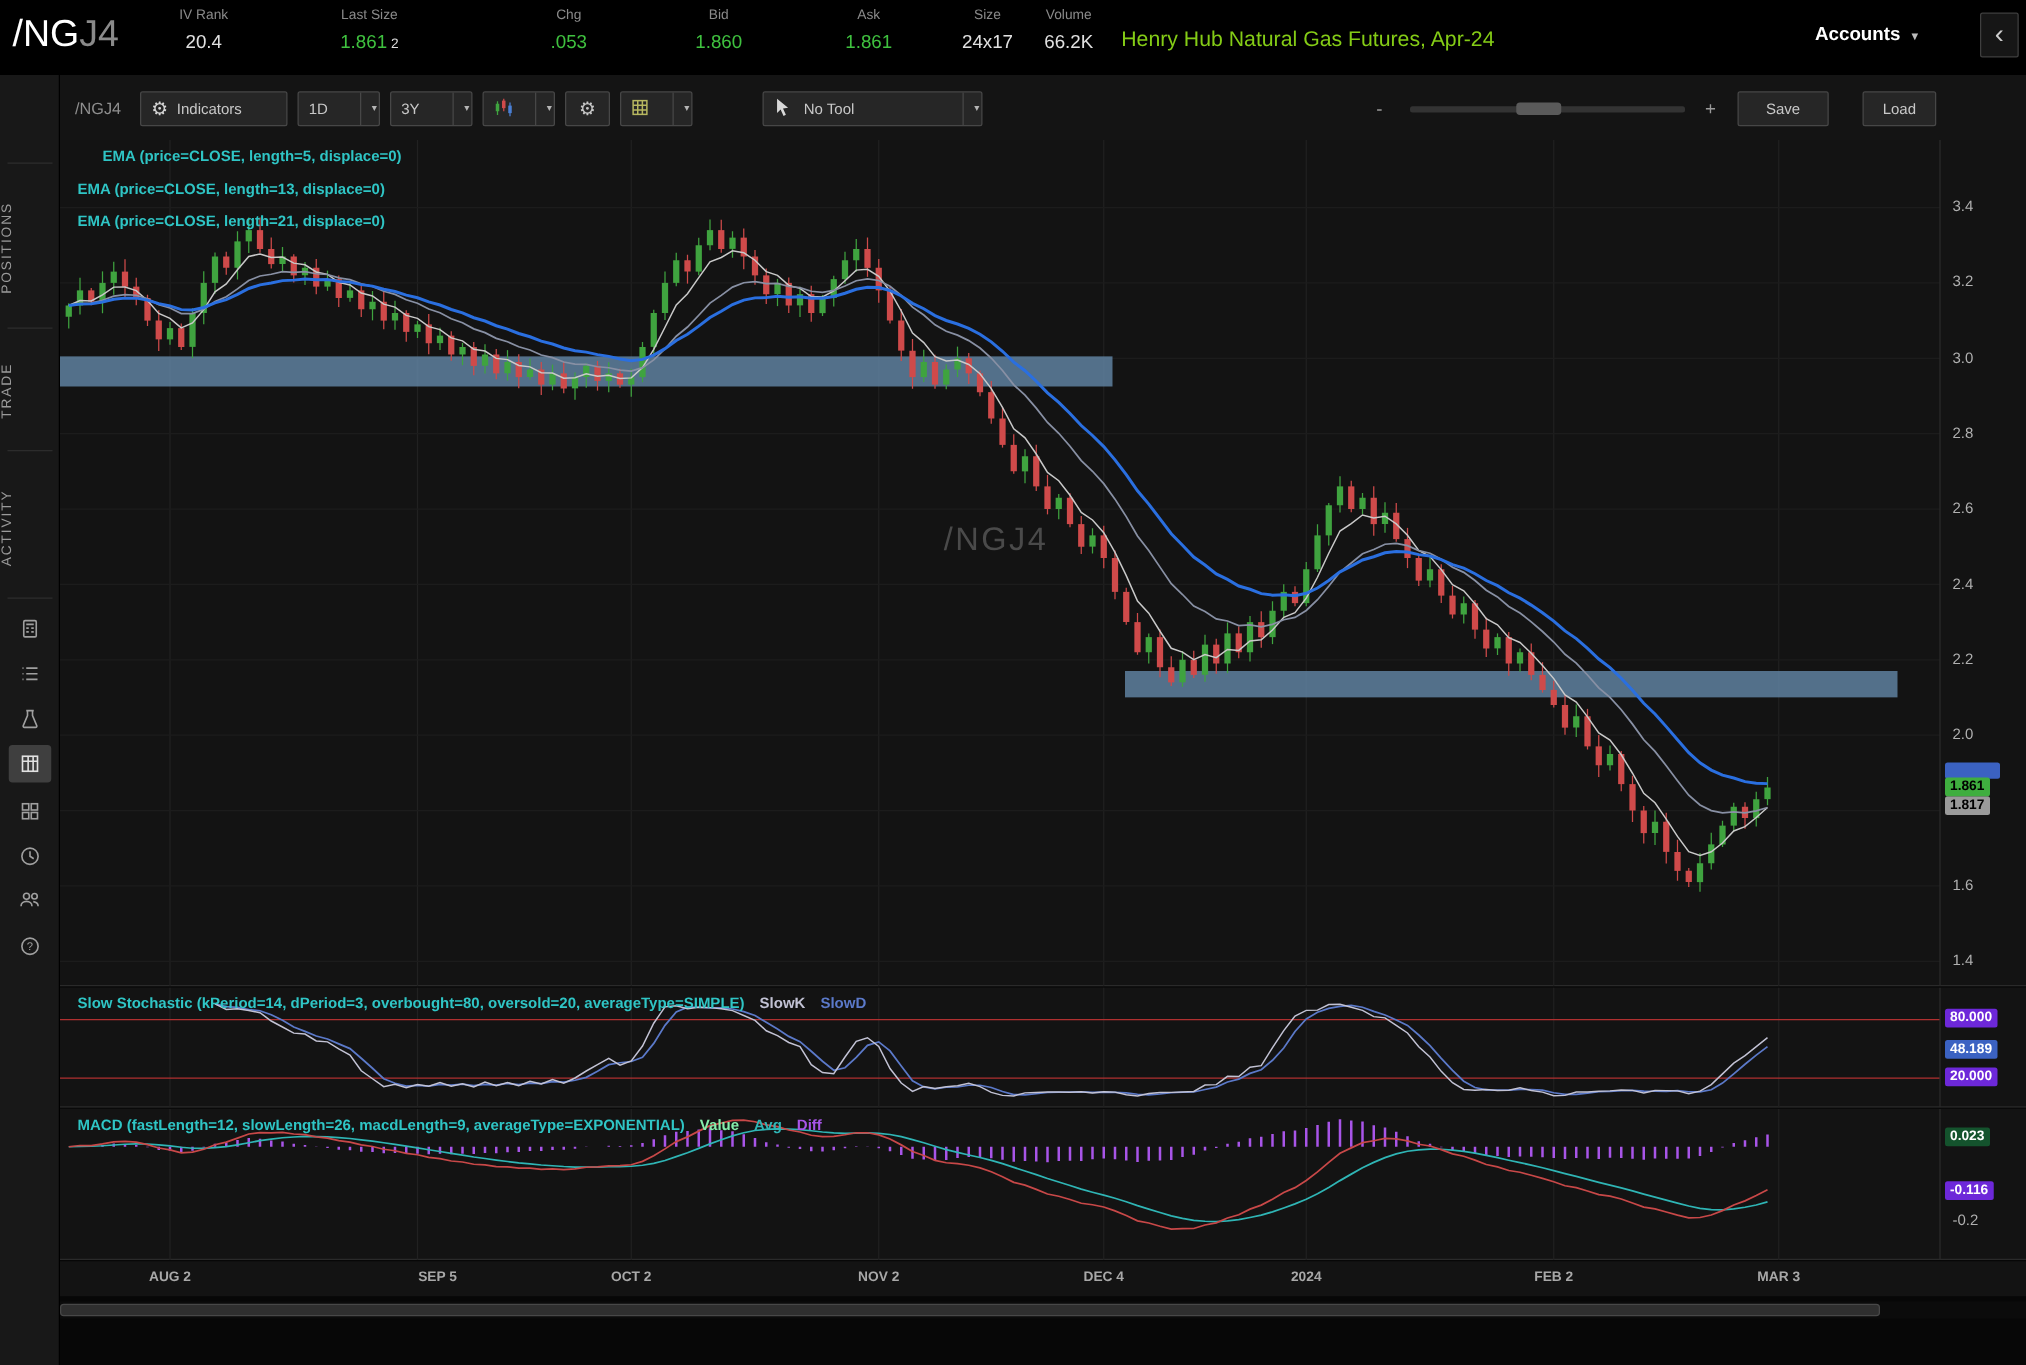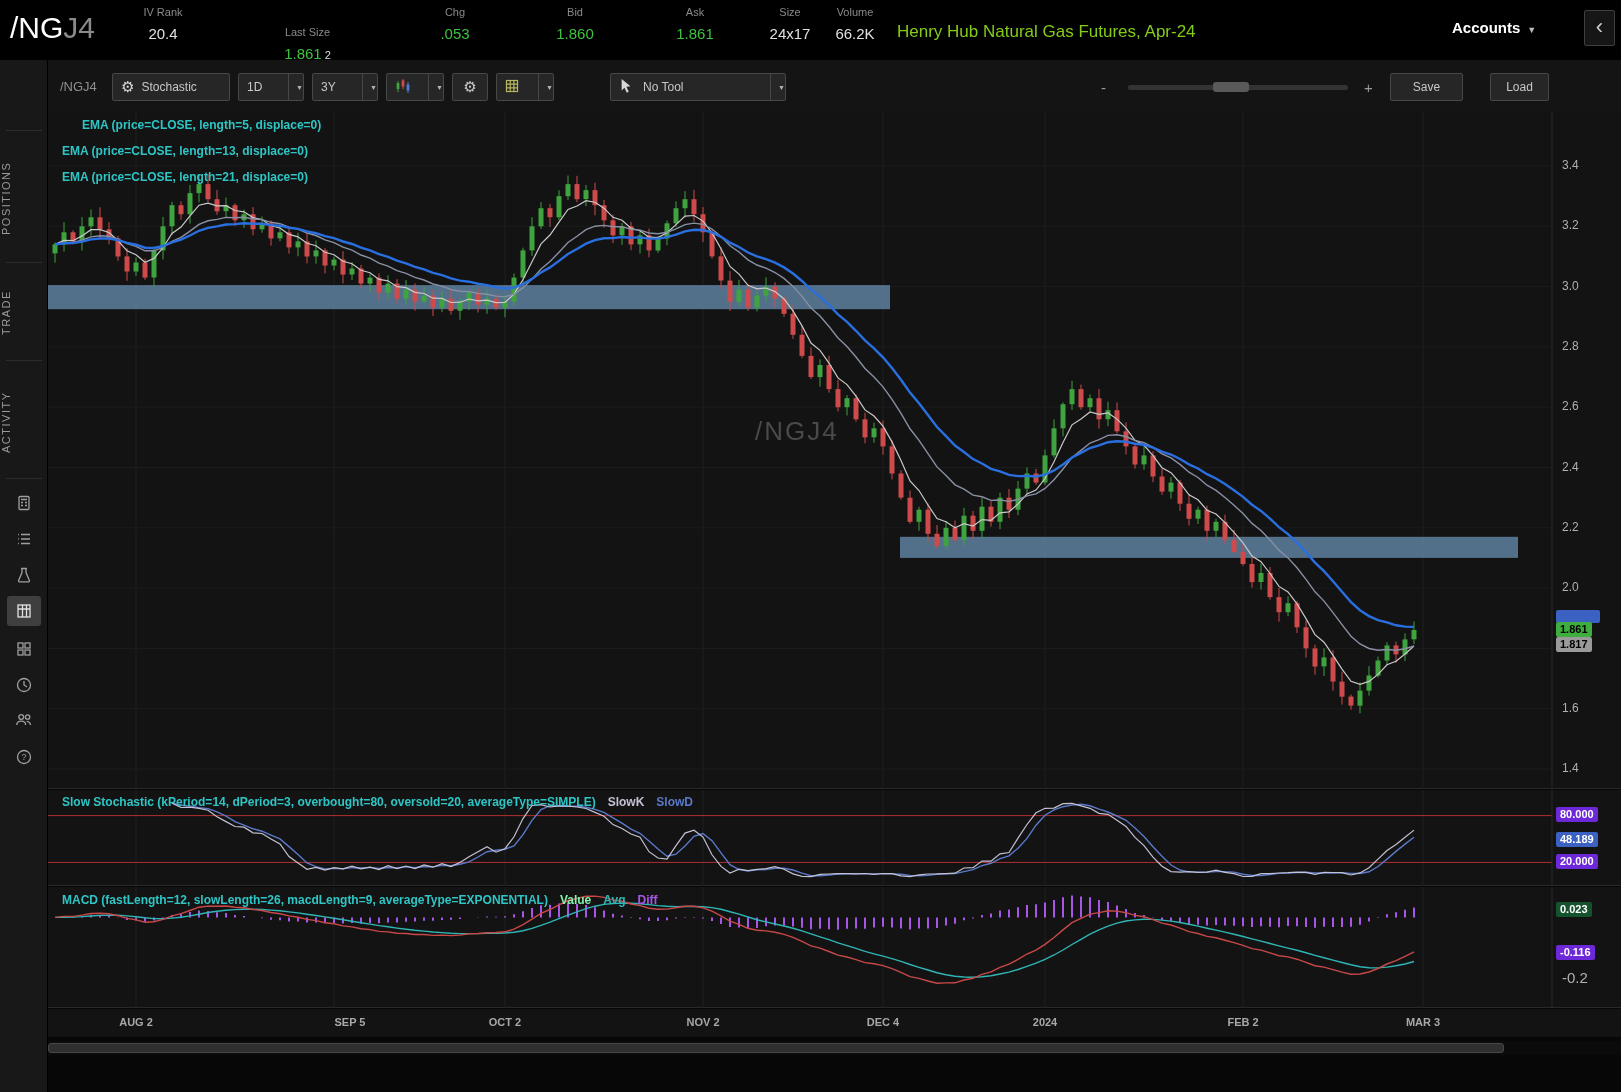--- a/index.html
+++ b/index.html
@@ -12,21 +12,21 @@
   
   #top-bar { position:absolute; top:0; left:0; width:1621px; height:60px; background:#000; z-index:20; }
   #logo { position:absolute; left:10px; top:11px; font-size:30px; color:#fff; letter-spacing:0; }
   #logo .sub { color:#8a8a8a; }
   .stat { position:absolute; top:6px; text-align:center; }
   .stat .lbl { display:block; font-size:11px; color:#8a8a8a; margin-bottom:7px; }
   .stat .val { font-size:15px; color:#e0e0e0; }
   .stat .val.green { color:#3fc13f; }
   .stat .sz { font-size:11px; color:#ddd; margin-left:3px; }
   #stat-iv   { left:118px; width:90px; }
-  #stat-last { left:260px; width:95px;margin-top:20px; }
+  #stat-last { left:248px; width:95px; }
   #stat-chg  { left:412px; width:86px; }
   #stat-bid  { left:532px; width:86px; }
   #stat-ask  { left:652px; width:86px; }
   #stat-size { left:750px; width:80px; }
   #stat-vol  { left:815px; width:80px; }
   #hdr-title { position:absolute; left:897px; top:22px; font-size:17px; color:#84cc16; }
   #accounts { position:absolute; left:1452px; top:19px; font-size:15px; font-weight:bold; color:#fff; cursor:pointer; }
   #accounts .caret2 { font-size:9px; color:#bbb; margin-left:7px; }
   #collapse-btn { position:absolute; left:1584px; top:10px; width:31px; height:36px; background:#161616;
     border:1px solid #3f3f3f; border-radius:2px; color:#ccc; font-size:22px; line-height:32px; text-align:center; cursor:pointer; }
@@ -83,21 +83,21 @@
   .b-green { background:#3fae3f; }
   .b-gray { background:#9a9a9a; }
   .b-red { background:#6d28d9; color:#fff; }
   .b-blue { background:#3b62c2; color:#fff; }
   .b-purple { background:#14532d; color:#fff; }
   #bubble-ema-edge { top:498px; width:44px; height:13px; background:#3b62c2; z-index:3; }
   #bubble-last { top:510px; }
   #bubble-prev { top:525px; z-index:3; }
   #stoch-b0 { top:17px; } #stoch-b1 { top:42px; } #stoch-b2 { top:64px; }
   #macd-b0 { top:15px; } #macd-b1 { top:58px; }
-  #macd-axis-label { position:absolute; left:1562px; top:82px; font-size:15px; color:#b0b0b0; }
+  #macd-axis-label { position:absolute; left:1562px; top:82px; font-size:12px; color:#b0b0b0; }
   .axlab { position:absolute; left:1562px; font-size:12px; color:#b0b0b0; }
   .dlab { position:absolute; top:7px; font-size:11px; font-weight:bold; color:#a8a8a8; transform:translateX(-50%); white-space:nowrap; }
   #overlay-labels { position:absolute; inset:0; pointer-events:none; z-index:2; }
 </style>
 </head>
 <body>
 
 <div id="top-bar">
   <div id="logo"><span>/NG</span><span class="sub">J4</span></div>
 
@@ -194,21 +194,21 @@
         <text x="9" y="12" text-anchor="middle" font-size="9" fill="#9f9f9f" stroke="none" font-family="Liberation Sans, sans-serif">?</text>
       </svg>
   </div>
 </div>
 
 <div id="toolbar">
   <span id="tb-symbol">/NGJ4</span>
 
   <div class="tbtn" id="btn-indicators">
     <span class="gear-badge">⚙</span>
-    <span>Stochastic</span>
+    <span>Indicators</span>
   </div>
 
   <div class="tbtn" id="btn-tf">
     <span>1D</span>
     <span class="caret">▼</span>
   </div>
 
   <div class="tbtn" id="btn-range">
     <span>3Y</span>
     <span class="caret">▼</span>

